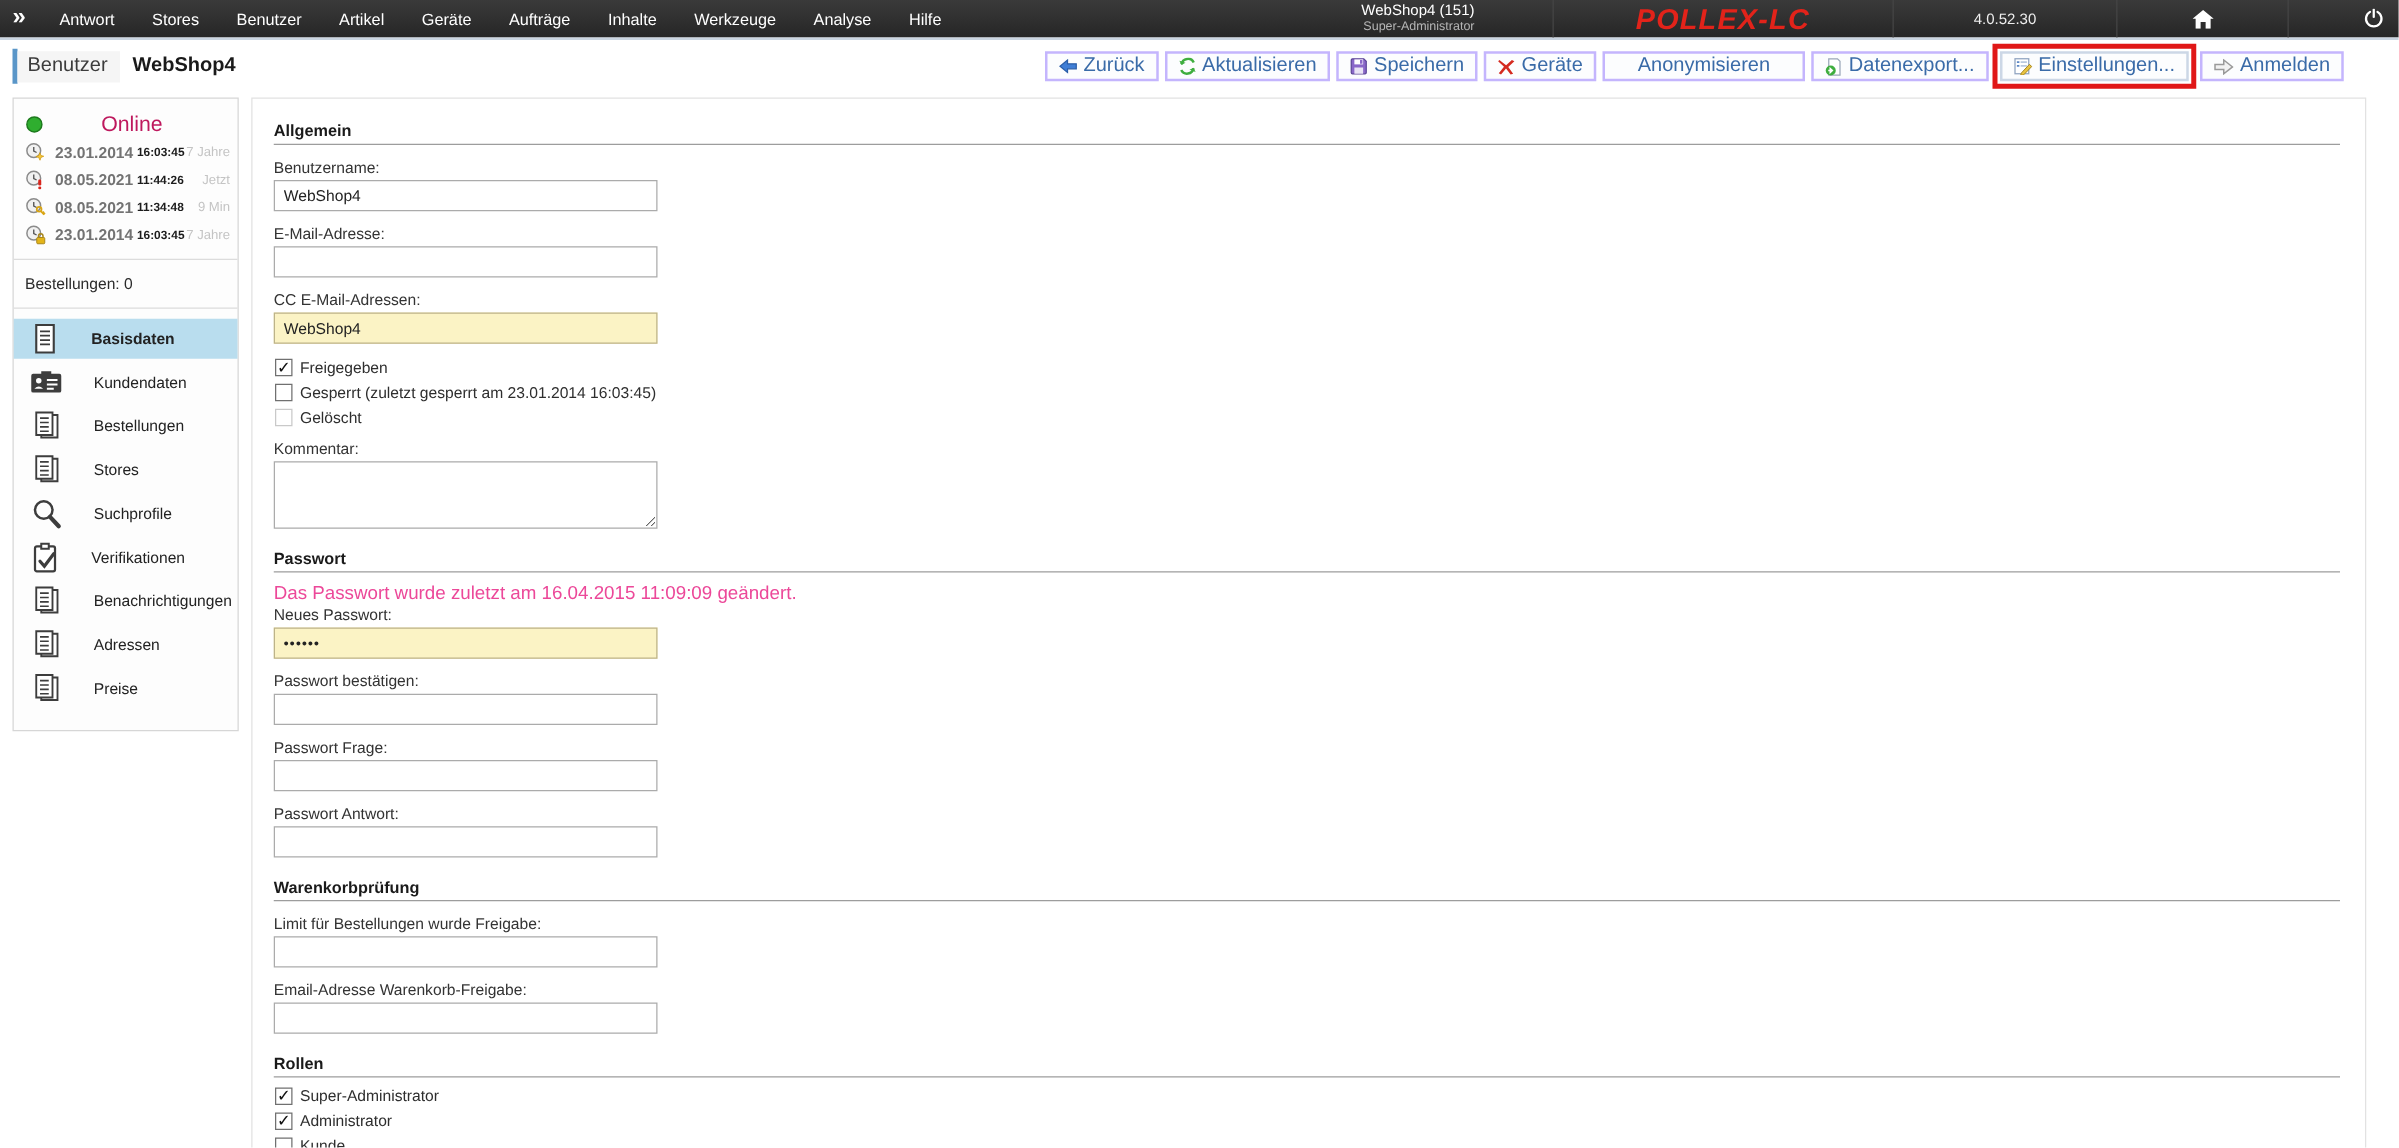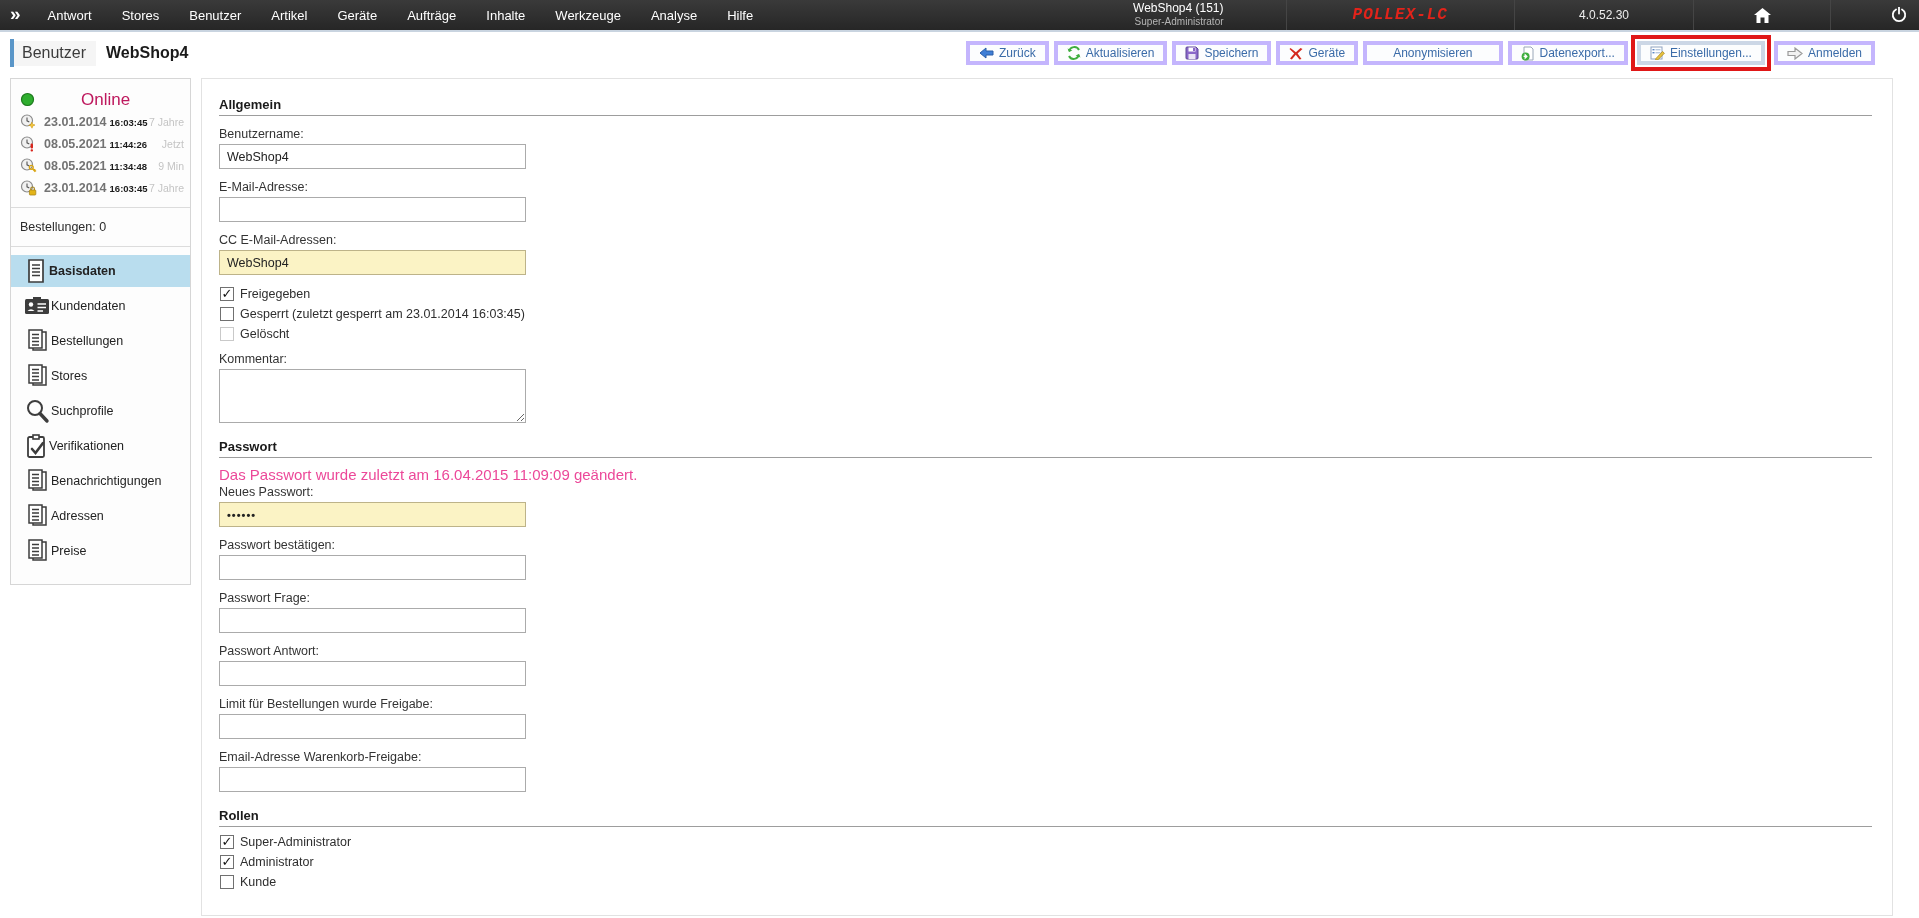--- a/index.html
+++ b/index.html
@@ -11,52 +11,52 @@
             display:flex; align-items:center; color:#fff;
             border-bottom:2px solid #c9d4e0; }
   .chevrons { font-size:19px; font-weight:bold; padding:0 12px 2px 10px; color:#fff; cursor:default; }
   .menu { display:flex; align-items:center; height:100%; }
   .menu-item { padding:0 15px; font-size:13px; height:100%; display:flex; align-items:center; cursor:default; }
   .topbar-right { margin-left:auto; display:flex; align-items:center; height:100%;gap:48px; }
   .tb-sep { width:1px; height:100%; background:#454545; }
   .userblock { text-align:right; padding:0 14px; line-height:1.15; }
   .userblock .uname { font-size:12px; color:#fff; }
   .userblock .urole { font-size:10px; color:#b5b5b5; }
-  .logo { font-size:16px; font-weight:bold; letter-spacing:1px; padding:0 18px;
-          font-family:Liberation Mono, monospace; font-style:italic; }
+  .logo { font-size:23px; font-weight:bold; letter-spacing:1px; padding:0 18px;
+          font-family:Liberation Sans, sans-serif; font-style:italic; }
   .version { font-size:12px; color:#eee; padding:0 16px; }
   .iconbtn { width:40px; height:100%; display:flex; align-items:center; justify-content:center; cursor:default; }
 
   
   .headerrow { height:40px; display:flex; align-items:center; padding:2px 44px 0 10px; }
   .accentbar { width:4px; height:28px; background:#5a96c8; }
   .ctx-chip { background:#f5f5f5; font-size:16px; color:#3c3c3c; padding:3px 10px 4px 8px; }
   .page-title { font-size:16px; font-weight:bold; color:#1a1a1a; margin-left:10px; }
   .toolbar { margin-left:auto; display:flex; align-items:center; gap:5px; }
-  .tbtn { display:flex; align-items:center; gap:5px; border:4px solid #c4b5fd; background:#fcfdfe;
-          color:#3a6ba8; font-size:12px; padding:3px 9px; height:24px; cursor:default; white-space:nowrap; }
+  .tbtn { display:flex; align-items:center; gap:5px; border:2px solid #c4b5fd; background:#fcfdfe;
+          color:#3a6ba8; font-size:16px; padding:3px 9px; height:24px; cursor:default; white-space:nowrap; }
   .tbtn.wide { padding:3px 26px; }
   .tbtn svg { flex:0 0 auto; }
   .hl-box { border:4px solid #e01717; padding:2px; margin:-6px -2px; background:#fff; z-index:2; }
 
   
   .content { display:flex; align-items:flex-start; padding:6px 26px 0 10px; gap:10px; }
 
   
   .sidebar { width:181px; border:1px solid #d6d6d6; background:#fdfdfd; padding:10px 0 14px 0; }
   .srow { display:flex; align-items:center; padding:2px 6px 2px 9px; height:22px; }
   .srow .sic { width:18px; height:17px; margin-right:6px; flex:0 0 auto; }
   .online-label { font-size:17px; color:#be185d;margin-left:37px; }
   .sdate { font-size:12.5px; font-weight:bold; color:#737373; white-space:nowrap; }
   .stime { font-size:9.5px; font-weight:bold; color:#1c1c1c; margin-left:3px; }
   .sago  { margin-left:auto; font-size:10.5px; color:#c4c4c4; }
   .sdivider { height:1px; background:#dcdcdc; margin:8px 0; }
   .scount { font-size:12.5px; color:#2b2b2b; padding:4px 9px; }
   .snav { margin-top:6px; }
-  .snav-item { display:flex; align-items:center; gap:1px; padding:4px 6px 4px 13px; height:32px;
+  .snav-item { display:flex; align-items:center; gap:25px; padding:4px 6px 4px 13px; height:32px;
                font-size:12.5px; color:#222; cursor:default; margin:3px 0; }
   .snav-item.selected { background:#b9ddee; font-weight:bold; }
   .snav-item svg { flex:0 0 auto; }
 
   
   .main { flex:1; border:1px solid #e2e2e2; background:#fff; padding:14px 20px 26px 17px; min-height:820px; }
   .sect-head { font-size:13px; font-weight:bold; color:#1a1a1a; margin-top:16px; padding-bottom:3px;
                border-bottom:1px solid #9d9d9d; }
   .sect-head:first-child { margin-top:4px; }
   .flabel { font-size:12.5px; color:#333; margin:11px 0 3px 0; }
@@ -369,20 +369,21 @@
 
     <div class="flabel">Passwort bestätigen:</div>
     <input class="ftext" type="text" value="" style="">
 
     <div class="flabel">Passwort Frage:</div>
     <input class="ftext" type="text" value="" style="">
 
     <div class="flabel">Passwort Antwort:</div>
     <input class="ftext" type="text" value="" style="">
 
+    <div class="sect-head">Warenkorbprüfung</div>
 
     <div class="flabel">Limit für Bestellungen wurde Freigabe:</div>
     <input class="ftext" type="text" value="" style="">
 
     <div class="flabel">Email-Adresse Warenkorb-Freigabe:</div>
     <input class="ftext" type="text" value="" style="">
 
     <div class="sect-head">Rollen</div>
 
     <label class="cbrow first" style="margin-top:8px;">

